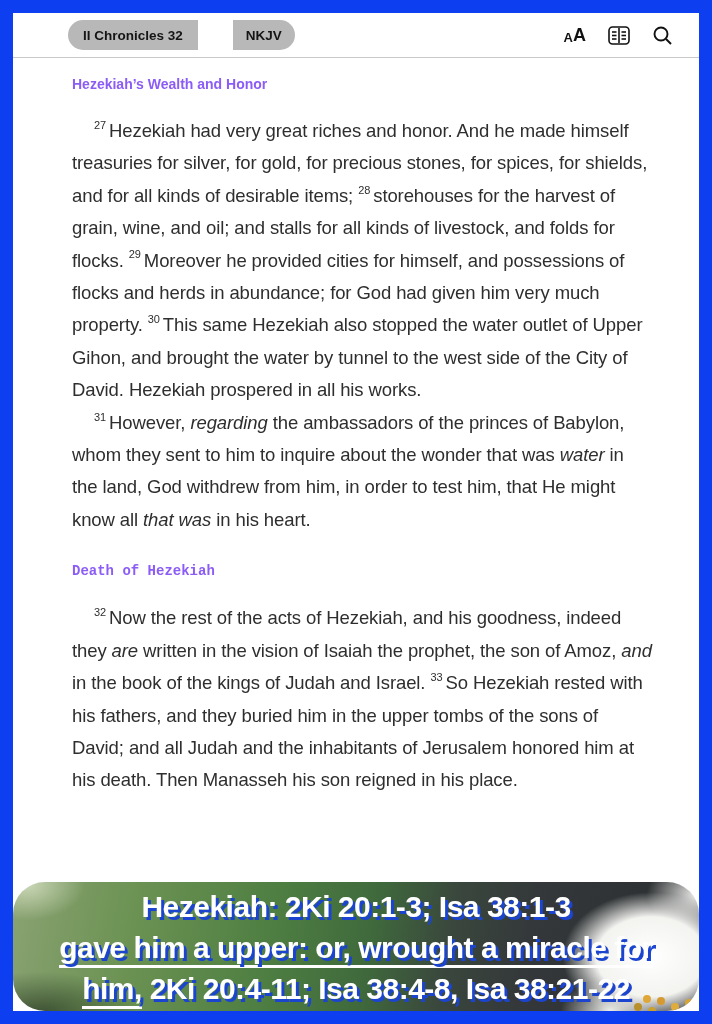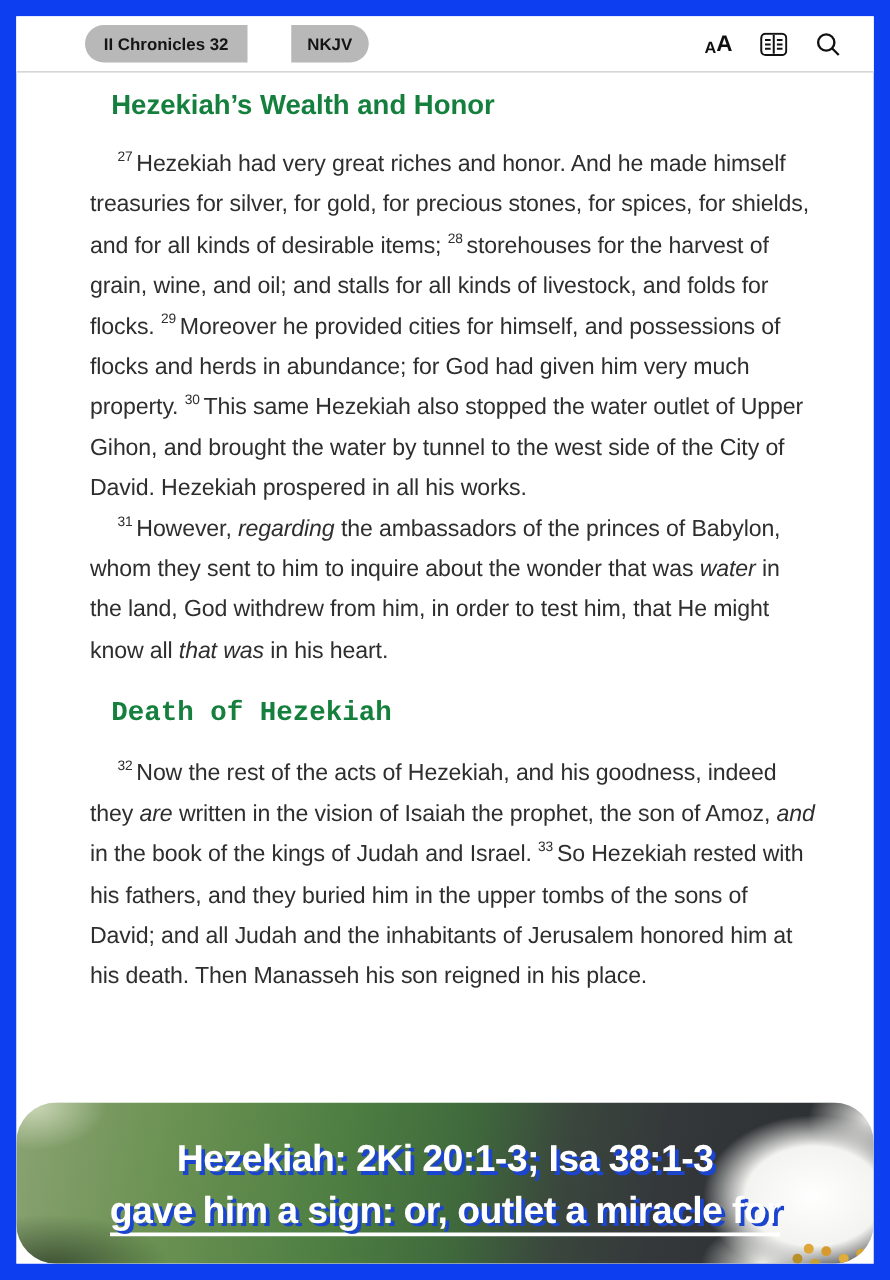--- a/index.html
+++ b/index.html
@@ -46,22 +46,22 @@
   .icon-btn{display:flex;align-items:center;}
   
   .scripture{
     flex:1 1 auto;overflow:hidden;
     padding:6px 45px 0 59px;
     color:#2e2e2e;
     font-size:18.5px;line-height:32.4px;
     letter-spacing:-0.1px;
   }
   .scripture h2{
-    font-size:22px;color:#15803d;
-    margin:8px 0 19px 17px;line-height:24px;
+    font-size:14px;color:#8b5cf6;
+    margin:8px 0 19px 0;line-height:24px;
     letter-spacing:0;
   }
   .scripture h2.later{margin-top:23px;font-family:Liberation Mono, monospace;}
   .scripture p{margin:0;text-indent:22px;}
   .scripture sup{
     font-size:11px;line-height:0;position:relative;top:-1px;
     margin-right:3px;color:#2e2e2e;
   }
   
   .photo{
@@ -153,19 +153,20 @@
         <p><sup>27</sup>Hezekiah had very great riches and honor. And he made himself treasuries for silver, for gold, for precious stones, for spices, for shields, and for all kinds of desirable items; <sup>28</sup>storehouses for the harvest of grain, wine, and oil; and stalls for all kinds of livestock, and folds for flocks. <sup>29</sup>Moreover he provided cities for himself, and possessions of flocks and herds in abundance; for God had given him very much property. <sup>30</sup>This same Hezekiah also stopped the water outlet of Upper Gihon, and brought the water by tunnel to the west side of the City of David. Hezekiah prospered in all his works.</p>
         <p><sup>31</sup>However, <i>regarding</i> the ambassadors of the princes of Babylon, whom they sent to him to inquire about the wonder that was <i>water</i> in the land, God withdrew from him, in order to test him, that He might know all <i>that was</i> in his heart.</p>
         <h2 class="later">Death of Hezekiah</h2>
         <p><sup>32</sup>Now the rest of the acts of Hezekiah, and his goodness, indeed they <i>are</i> written in the vision of Isaiah the prophet, the son of Amoz, <i>and</i> in the book of the kings of Judah and Israel. <sup>33</sup>So Hezekiah rested with his fathers, and they buried him in the upper tombs of the sons of David; and all Judah and the inhabitants of Jerusalem honored him at his death. Then Manasseh his son reigned in his place.</p>
       </div>
 
     <div class="photo">
       <div class="stamens"></div>
       <div class="ov-lines" id="overlay-lines">
           <div class="ov-line"><span>Hezekiah: 2Ki 20:1-3; Isa 38:1-3</span></div>
-          <div class="ov-line"><span class="u">gave him a sign: or, outlet a miracle for</span></div>
+          <div class="ov-line"><span class="u">gave him a upper: or, wrought a miracle for</span></div>
+          <div class="ov-line"><span class="u">him,</span><span> 2Ki 20:4-11; Isa 38:4-8, Isa 38:21-22</span></div>
         </div>
     </div>
 
 
   </div>
 </div>
 
 </body></html>

